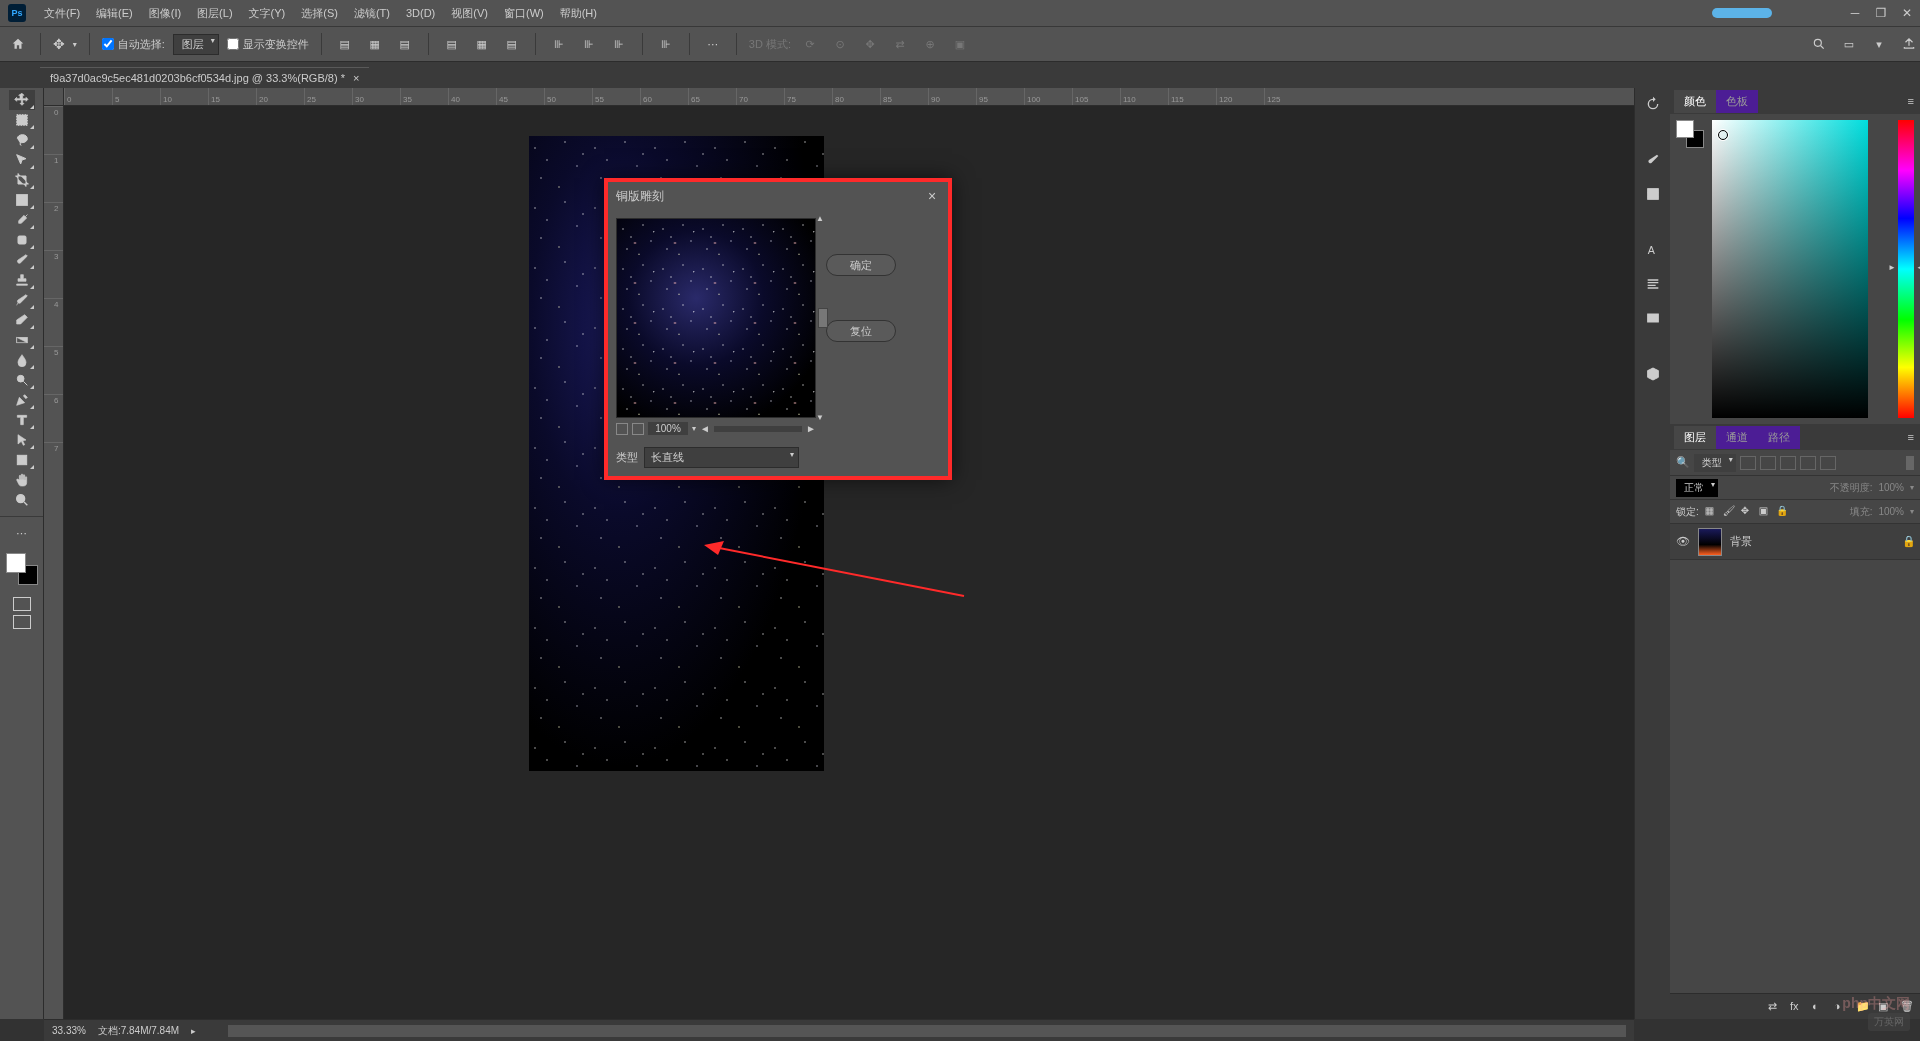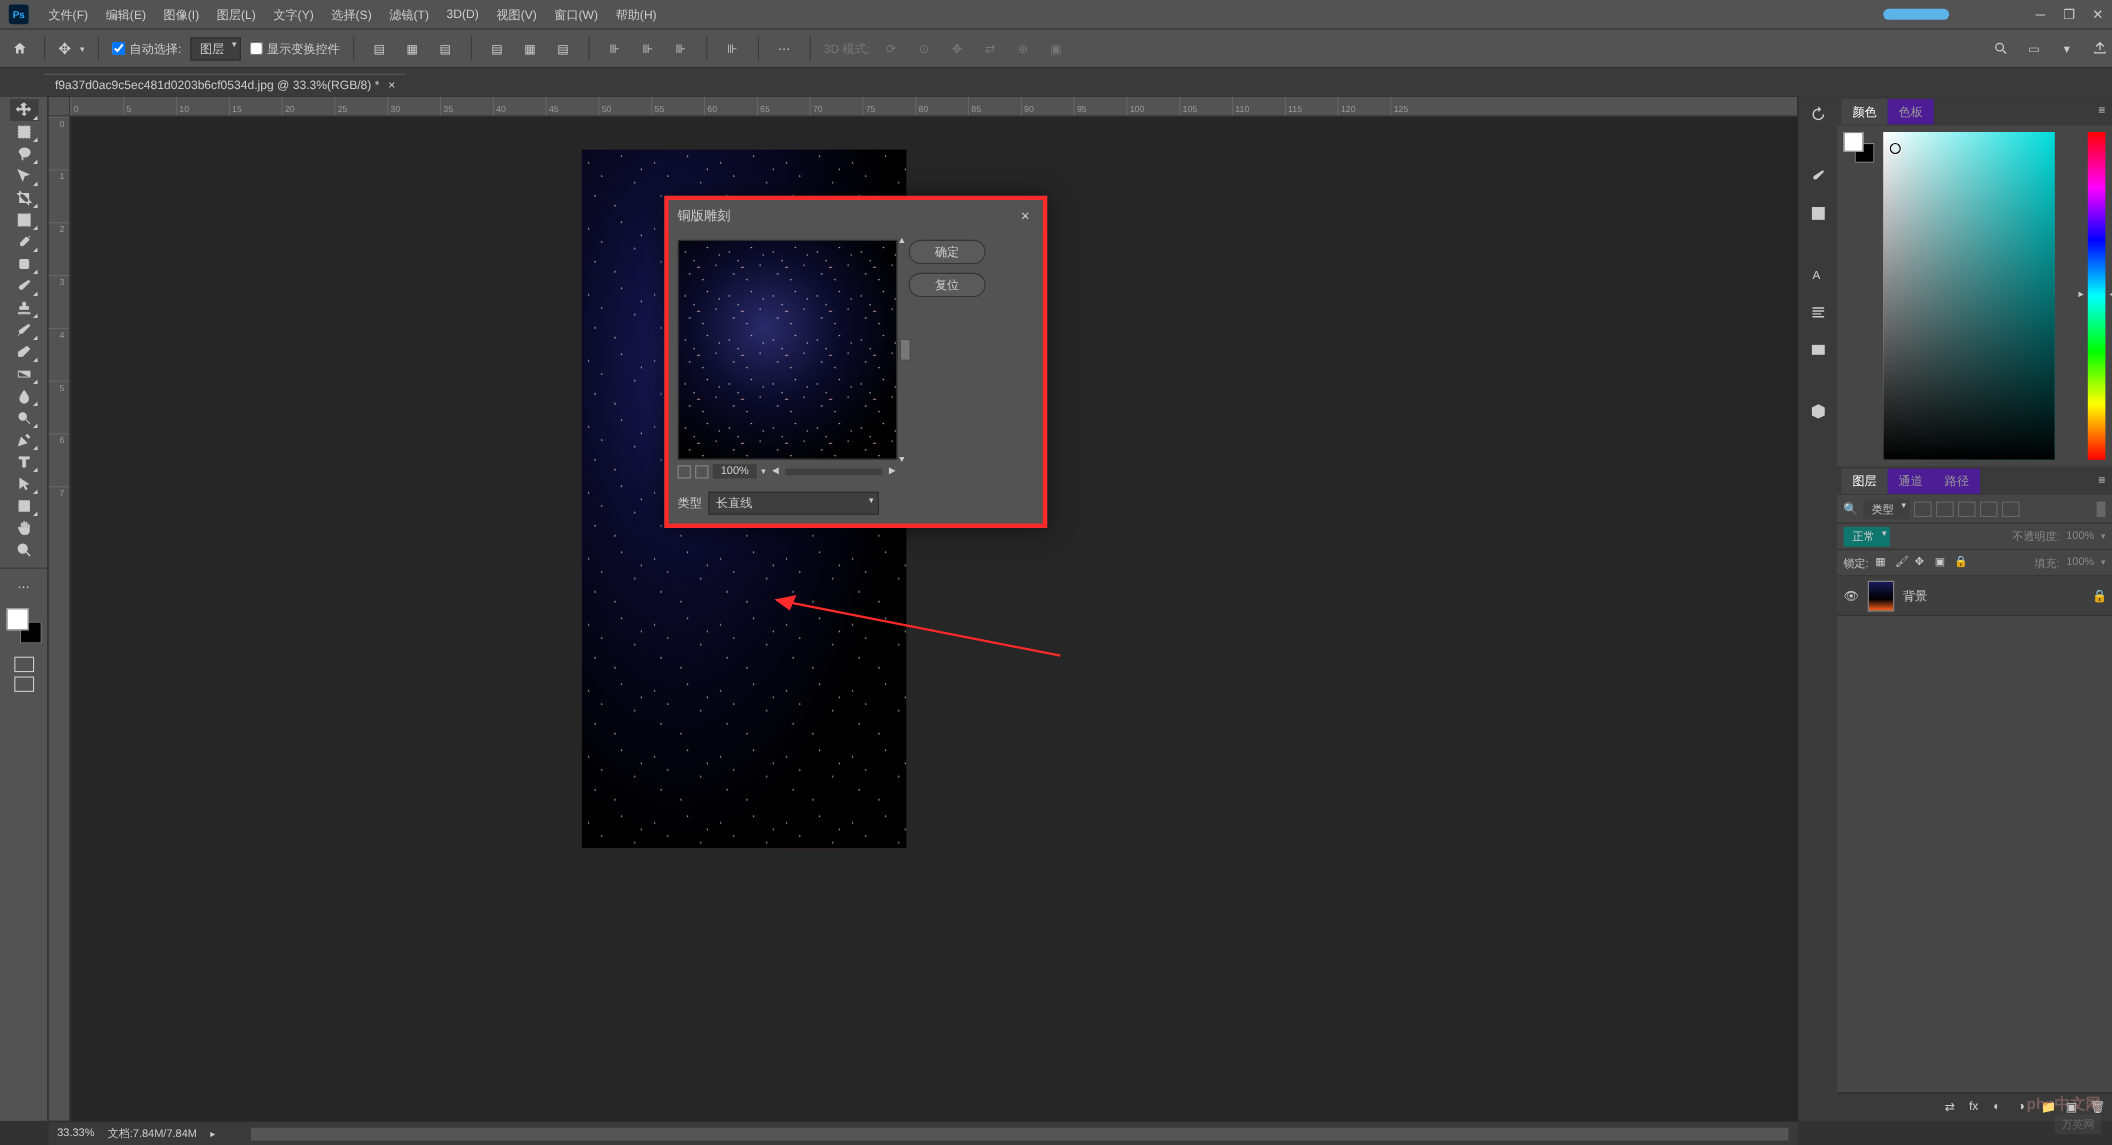--- a/index.html
+++ b/index.html
@@ -67,21 +67,21 @@
 .dialog-preview-img { width: 200px; height: 200px; background: radial-gradient(ellipse at 40% 40%, #2a2a6a 0%, #0a0a2a 40%, #000 80%); position: relative; overflow: hidden; border: 1px solid #2c2c2c; }
 .dialog-preview-img::before { content: ""; position: absolute; inset: 0; background-image: radial-gradient(1px 1px at 15% 25%, #fff, transparent), radial-gradient(1px 1px at 35% 45%, #fff, transparent), radial-gradient(1px 1px at 65% 15%, #fff, transparent), radial-gradient(1px 1px at 85% 55%, #eef, transparent), radial-gradient(1px 1px at 25% 75%, #fff, transparent), radial-gradient(1px 1px at 55% 88%, #ffc, transparent), radial-gradient(2px 1px at 45% 60%, #fbb, transparent), radial-gradient(1px 1px at 92% 32%, #fff, transparent); background-size: 40px 40px; }
 .preview-slider-v { position: absolute; right: -10px; top: 0; height: 200px; width: 8px; }
 .preview-slider-v .thumb { position: absolute; top: 90px; width: 10px; height: 20px; background: #777; border: 1px solid #444; }
 .preview-controls { display: flex; align-items: center; gap: 4px; margin-top: 4px; }
 .preview-controls .sq { width: 12px; height: 12px; border: 1px solid #888; }
 .preview-controls .zoom-val { background: #3f3f3f; padding: 1px 4px; font-size: 10px; width: 40px; text-align: center; }
 .preview-controls .arrow { cursor: pointer; font-size: 10px; }
 .preview-controls .slider-h { flex: 1; height: 6px; background: #3f3f3f; position: relative; }
 .dialog-buttons { display: flex; flex-direction: column; gap: 8px; }
-.dialog-btn { width: 70px; height: 22px; background: #5a5a5a; border: 1px solid #333; border-radius: 11px; display: flex; align-items: center; justify-content: center; cursor: pointer; font-size: 11px; }
+.dialog-btn { width: 70px; height: 22px; background: #5a5a5a; border: 1px solid #333; border-radius: 11px; display: flex; align-items: center; justify-content: center; cursor: pointer; font-size: 11px; margin-top: 36px; }
 .dialog-type-row { padding: 4px 8px 8px; display: flex; align-items: center; gap: 6px; }
 .dialog-type-row .type-select { flex: 1; background: #3f3f3f; border: 1px solid #2c2c2c; padding: 2px 6px; position: relative; max-width: 155px; }
 .dialog-type-row .type-select::after { content: "▾"; position: absolute; right: 4px; top: 2px; font-size: 8px; }
 
 
 .dropdown { position: absolute; top: 363px; left: 608px; width: 158px; background: #fff; color: #000; border: 2px solid #ff2a2a; font-size: 11px; z-index: 20; }
 .dropdown .opt { padding: 1px 6px; cursor: pointer; }
 .dropdown .opt.highlight { background: #1a7bd8; color: #fff; }
 .dropdown .sep { height: 1px; background: #ccc; margin: 2px 0; }
 
@@ -110,21 +110,21 @@
 .hue-strip .hue-mark { position: absolute; top: 148px; left: -4px; right: -4px; height: 2px; }
 .hue-strip .hue-mark::before { content: "◄"; position: absolute; right: -6px; top: -5px; font-size: 8px; color: #ccc; }
 .hue-strip .hue-mark::after { content: "►"; position: absolute; left: -6px; top: -5px; font-size: 8px; color: #ccc; }
 
 .layers-panel { flex: 1; background: #464646; display: flex; flex-direction: column; }
 .layers-filter { height: 26px; display: flex; align-items: center; padding: 0 6px; gap: 4px; border-bottom: 1px solid #333; }
 .layers-filter .filter-select { background: #3f3f3f; padding: 2px 14px 2px 8px; position: relative; font-size: 10px; }
 .layers-filter .filter-select::after { content: "▾"; position: absolute; right: 3px; top: 1px; font-size: 8px; }
 .layers-filter .fi { width: 16px; height: 14px; border: 1px solid #666; }
 .layers-blend { height: 24px; display: flex; align-items: center; padding: 0 6px; gap: 6px; border-bottom: 1px solid #333; }
-.layers-blend .blend-select { background: #0f766e; padding: 2px 14px 2px 8px; position: relative; font-size: 10px; }
+.layers-blend .blend-select { background: #000000; padding: 2px 14px 2px 8px; position: relative; font-size: 10px; }
 .layers-blend .blend-select::after { content: "▾"; position: absolute; right: 3px; top: 1px; font-size: 8px; }
 .layers-blend .opacity-val { margin-left: auto; font-size: 10px; color: #888; }
 .layers-lock { height: 24px; display: flex; align-items: center; padding: 0 6px; gap: 6px; border-bottom: 1px solid #333; font-size: 10px; }
 .layers-lock .lock-icons { display: flex; gap: 4px; }
 .layers-lock .lock-icons div { width: 14px; height: 14px; }
 .layer-list { flex: 1; overflow: auto; }
 .layer-row { height: 36px; display: flex; align-items: center; padding: 0 6px; gap: 8px; background: #3f3f3f; border-bottom: 1px solid #333; }
 .layer-row .eye { width: 14px; text-align: center; }
 .layer-row .thumb { width: 24px; height: 28px; background: linear-gradient(#1a1a5a, #000 60%, #ff6020); border: 1px solid #888; }
 .layer-row .lock-ind { margin-left: auto; width: 12px; }

